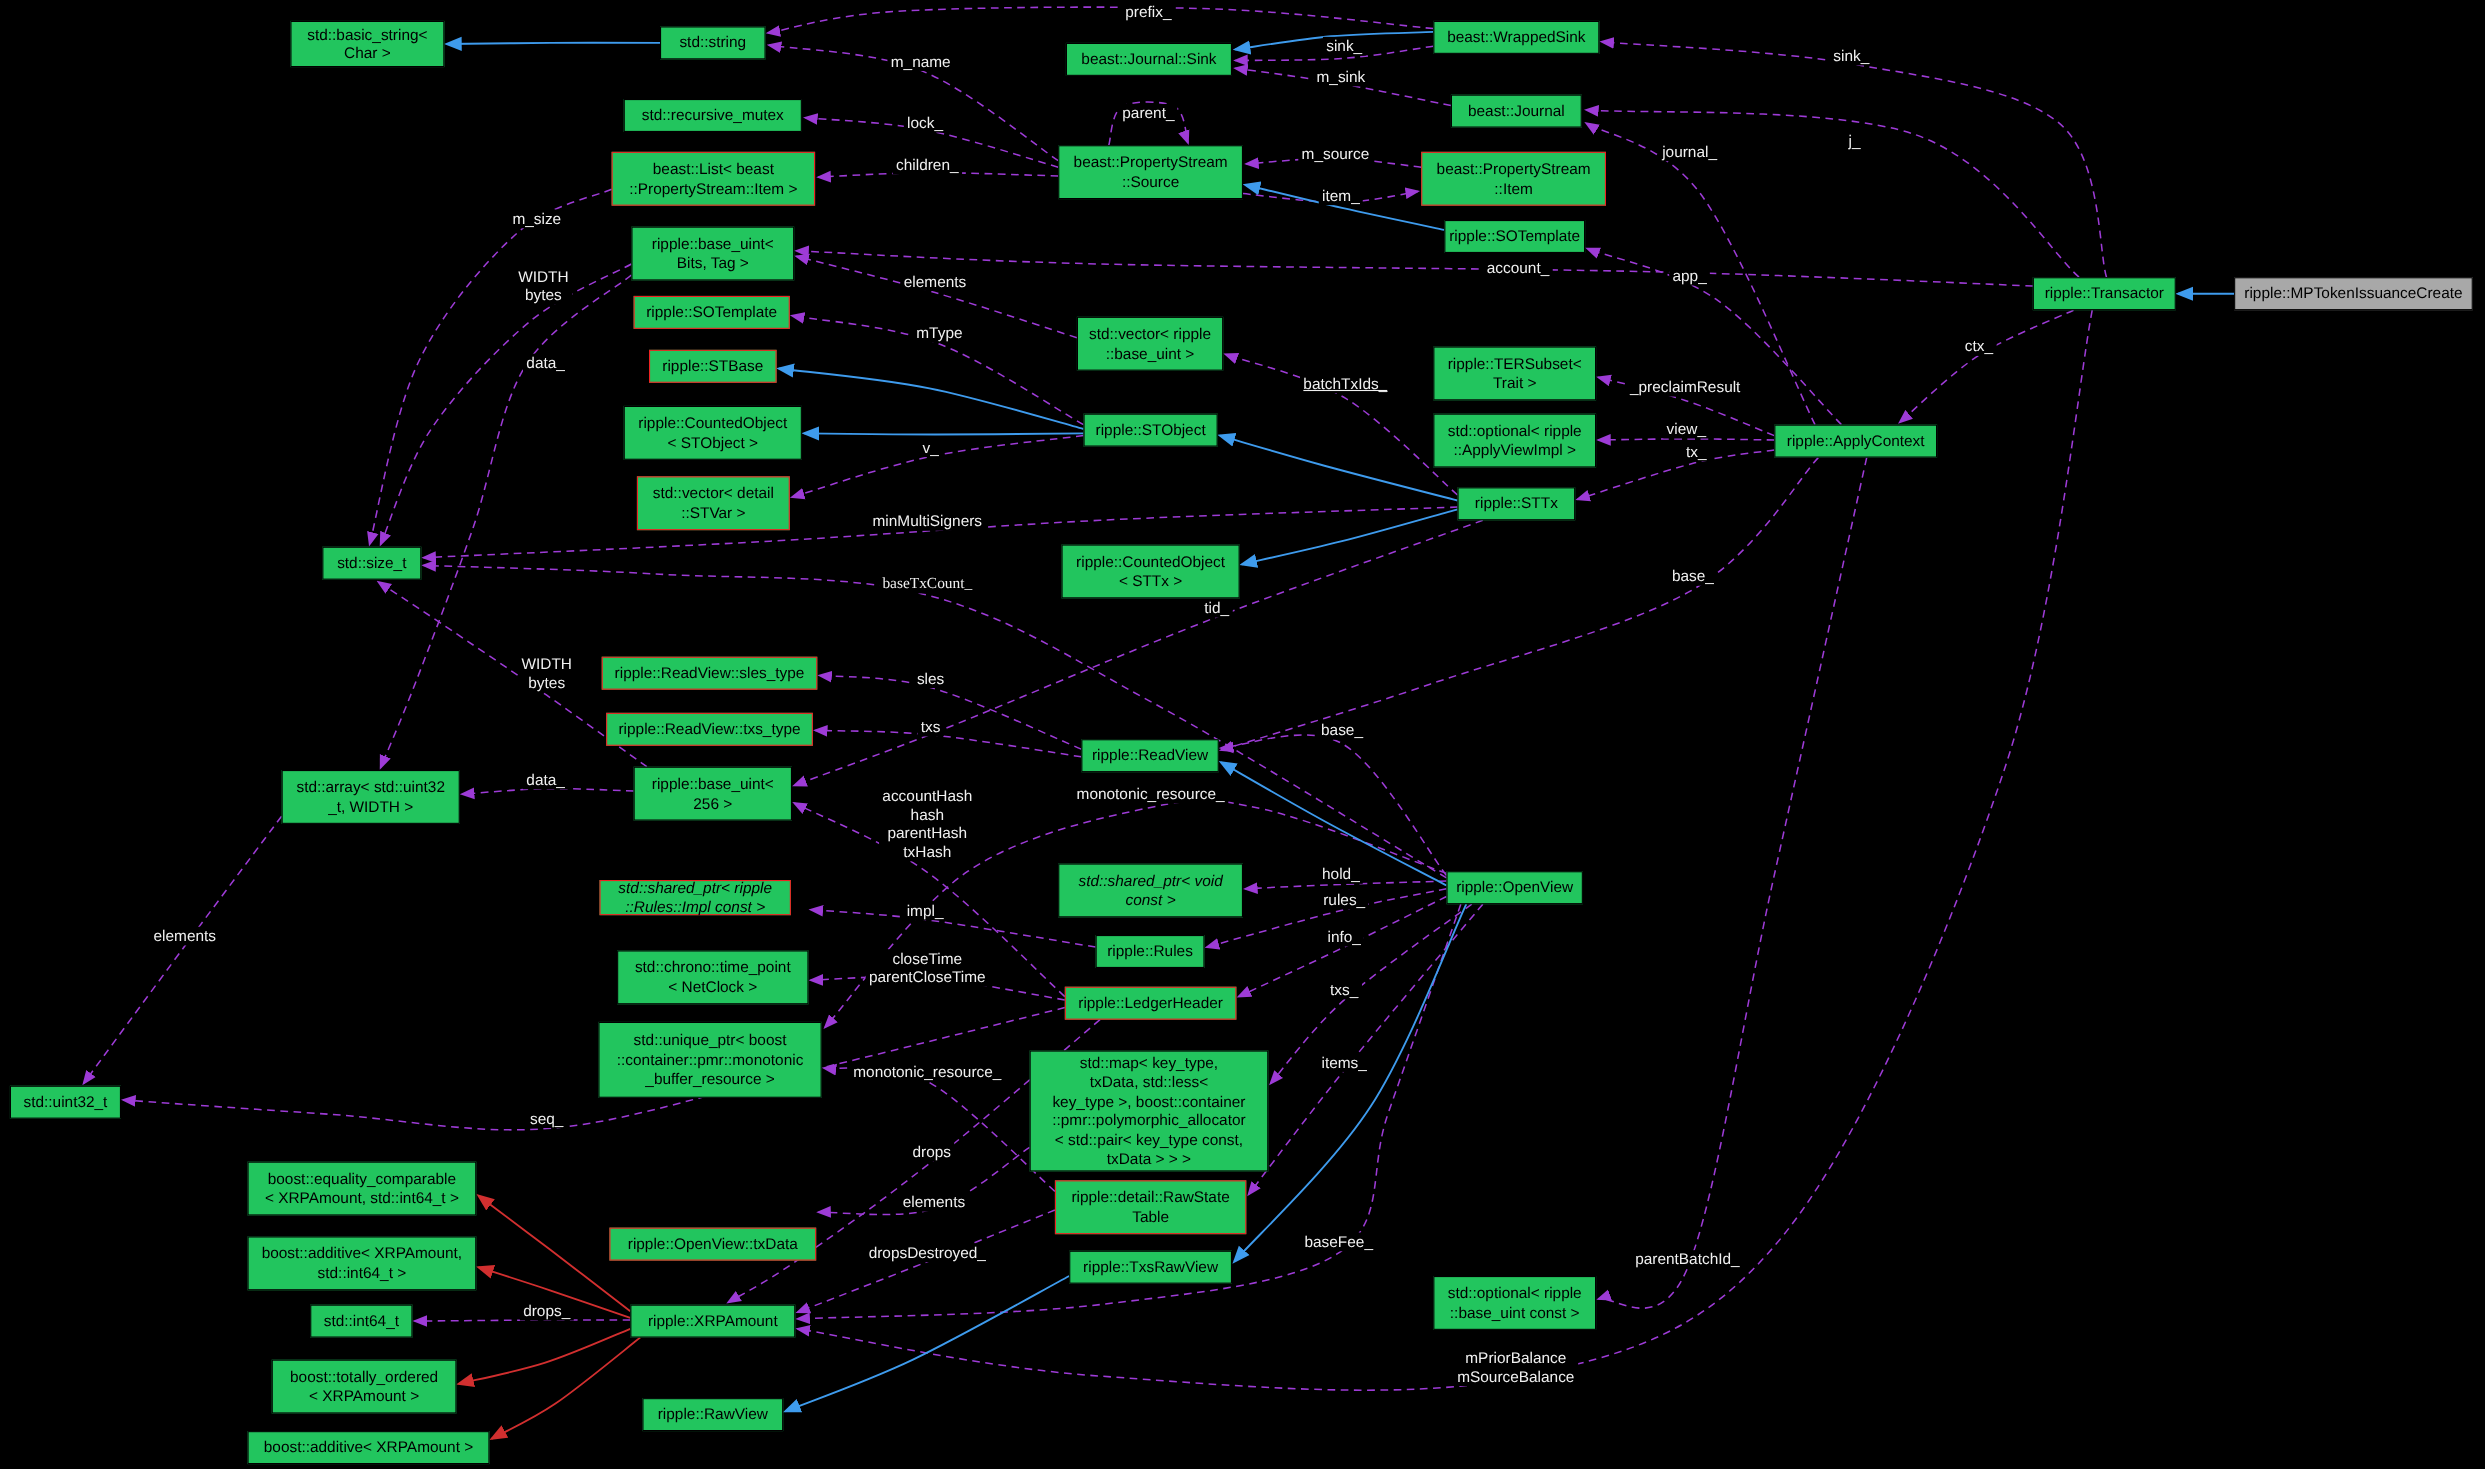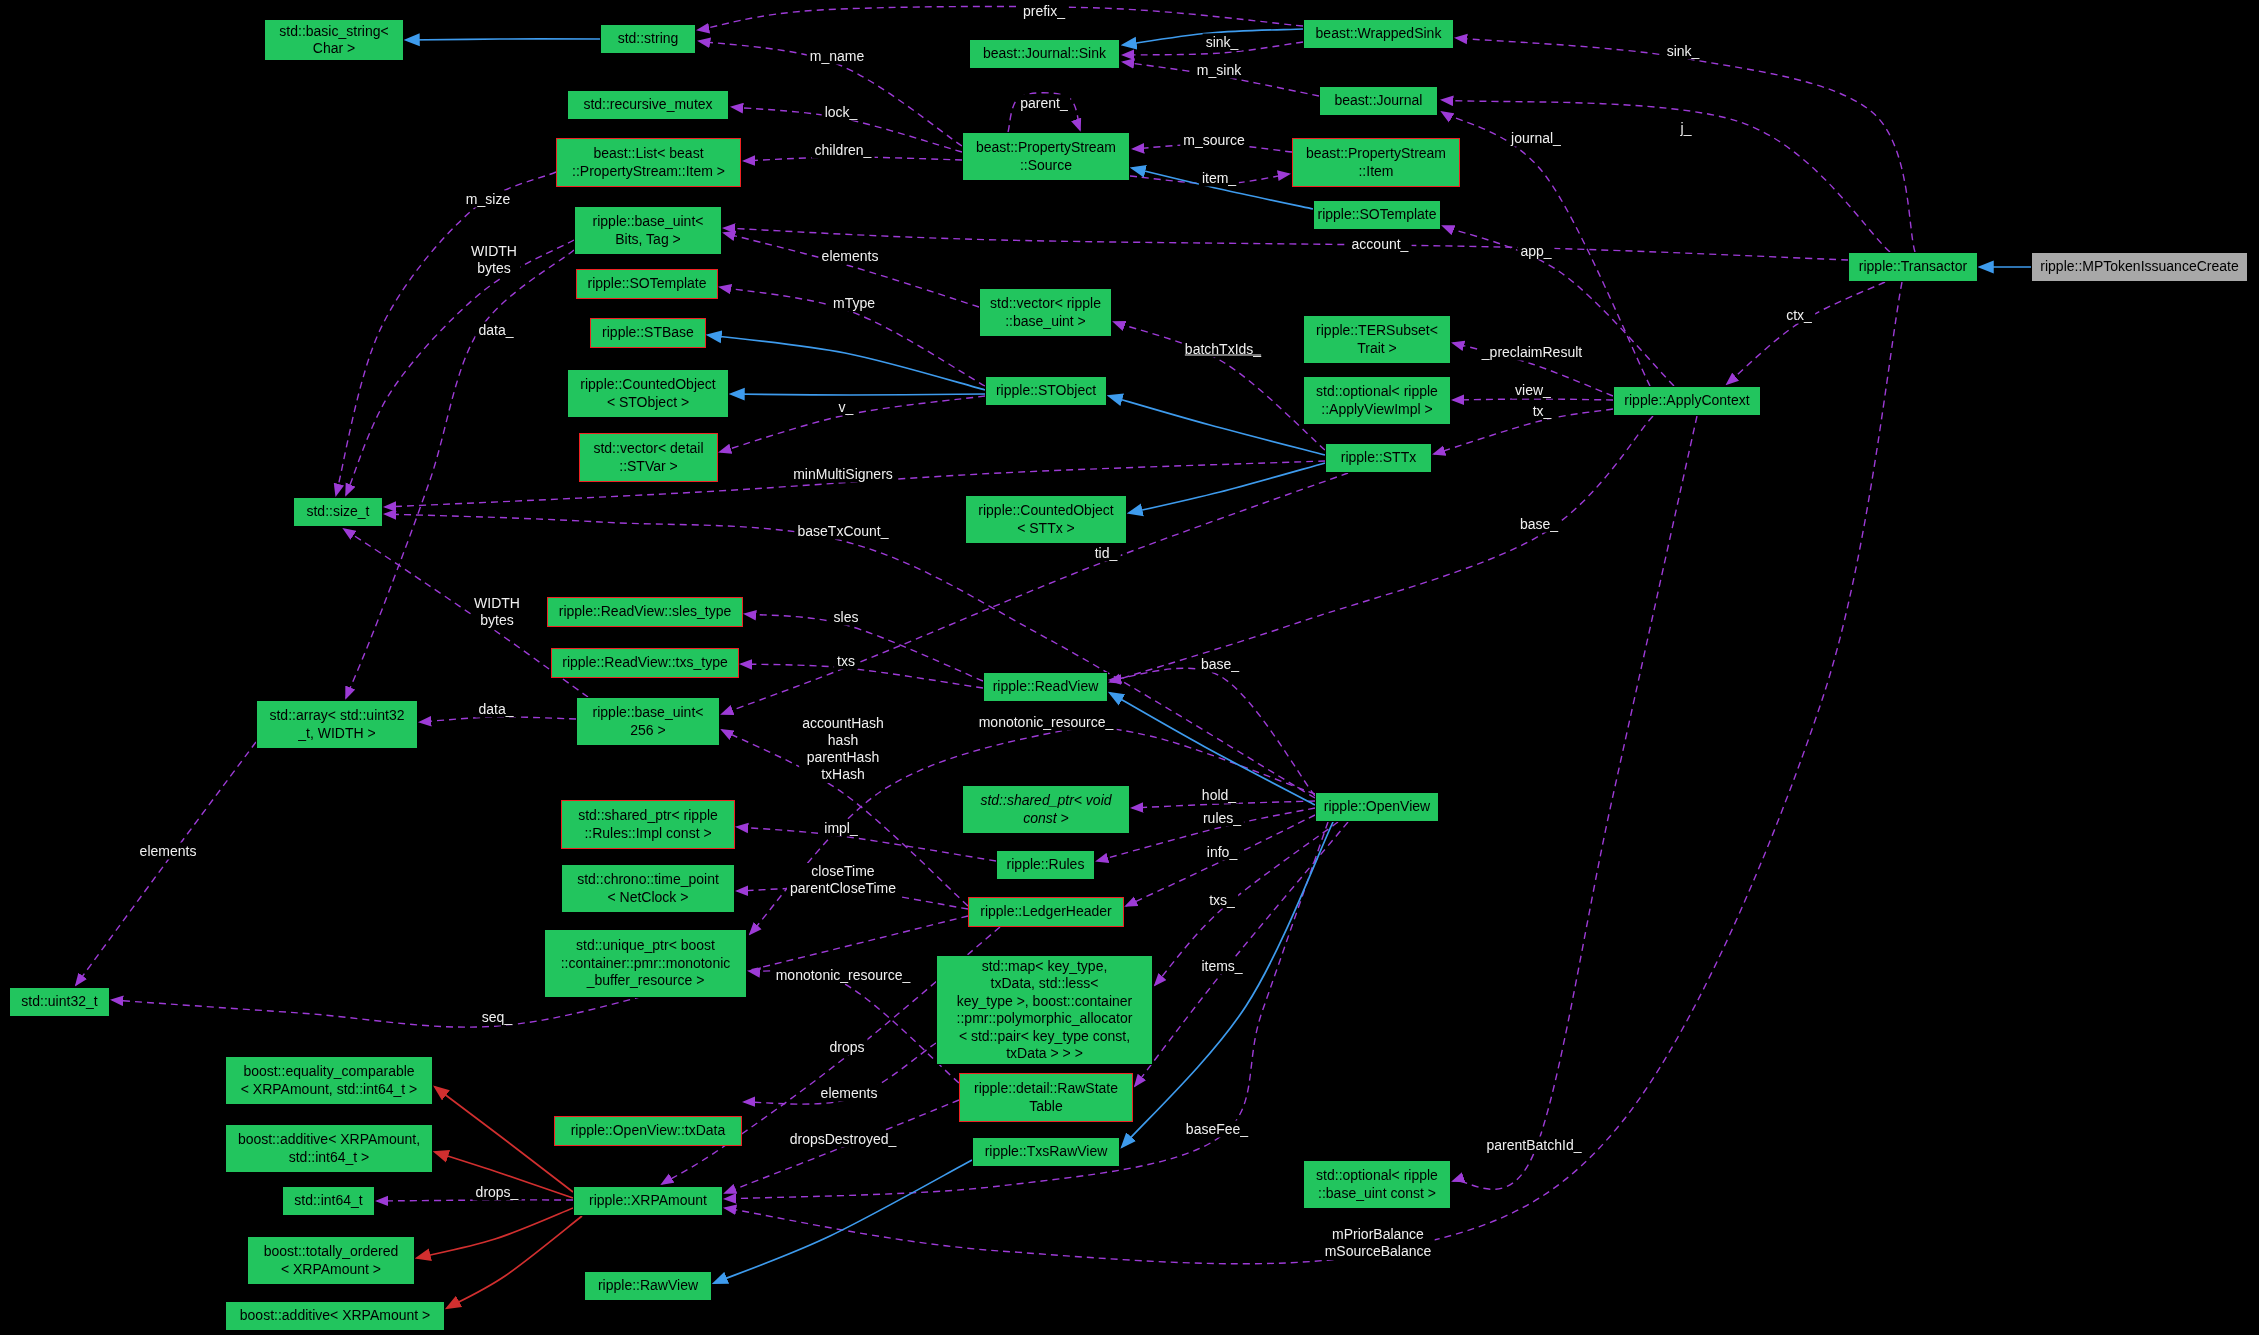--- a/index.html
+++ b/index.html
@@ -140,21 +140,21 @@
     <div class="node red" style="left: 547px; top: 597px; width: 196px; height: 30px;">ripple::ReadView::sles_type</div>
     <div class="node red" style="left: 551px; top: 648px; width: 188px; height: 30px;">ripple::ReadView::txs_type</div>
     <div class="node" style="left: 983px; top: 672px; width: 125px; height: 30px;">ripple::ReadView</div>
     <div class="node" style="left: 576px; top: 697px; width: 144px; height: 49px;">ripple::base_uint&lt;
 256 &gt;</div>
     <div class="node" style="left: 256px; top: 700px; width: 162px; height: 49px;">std::array&lt; std::uint32
 _t, WIDTH &gt;</div>
     <div class="node" style="left: 962px; top: 785px; width: 168px; height: 49px; font-style: italic;">std::shared_ptr&lt; void
 const &gt;</div>
     <div class="node" style="left: 1315px; top: 792px; width: 124px; height: 30px;">ripple::OpenView</div>
-    <div class="node red" style="left: 561px; top: 800px; width: 174px; height: 49px;">std::shared_ptr&lt; ripple
+    <div class="node red" style="left: 545px; top: 800px; width: 174px; height: 32px; font-style: italic;">std::shared_ptr&lt; ripple
 ::Rules::Impl const &gt;</div>
     <div class="node" style="left: 996px; top: 850px; width: 99px; height: 30px;">ripple::Rules</div>
     <div class="node" style="left: 561px; top: 864px; width: 174px; height: 49px;">std::chrono::time_point
 &lt; NetClock &gt;</div>
     <div class="node red" style="left: 968px; top: 897px; width: 156px; height: 30px;">ripple::LedgerHeader</div>
     <div class="node" style="left: 544px; top: 929px; width: 203px; height: 69px;">std::unique_ptr&lt; boost
 ::container::pmr::monotonic
 _buffer_resource &gt;</div>
     <div class="node" style="left: 936px; top: 943px; width: 217px; height: 110px; margin-top: 12px;">std::map&lt; key_type,
 txData, std::less&lt;
@@ -197,21 +197,21 @@
     <div class="edge-label" style="left: 850px; top: 256px;">elements</div>
     <div class="edge-label" style="left: 854px; top: 303px;">mType</div>
     <div class="edge-label" style="left: 1223px; top: 349px; text-decoration: underline;">batchTxIds_</div>
     <div class="edge-label" style="left: 1532px; top: 352px;">_preclaimResult</div>
     <div class="edge-label" style="left: 1533px; top: 390px;">view_</div>
     <div class="edge-label" style="left: 1542px; top: 411px;">tx_</div>
     <div class="edge-label" style="left: 1380px; top: 244px;">account_</div>
     <div class="edge-label" style="left: 1536px; top: 251px;">app_</div>
     <div class="edge-label" style="left: 846px; top: 407px;">v_</div>
     <div class="edge-label" style="left: 843px; top: 474px;">minMultiSigners</div>
-    <div class="edge-label" style="left: 843px; top: 531px;">baseTxCount_</div>
+    <div class="edge-label" style="left: 843px; top: 531px; font-family: Liberation Serif, serif;">baseTxCount_</div>
     <div class="edge-label" style="left: 1106px; top: 553px;">tid_</div>
     <div class="edge-label" style="left: 1539px; top: 524px;">base_</div>
     <div class="edge-label" style="left: 1799px; top: 315px;">ctx_</div>
     <div class="edge-label" style="left: 1683px; top: 51px;">sink_</div>
     <div class="edge-label" style="left: 846px; top: 617px;">sles</div>
     <div class="edge-label" style="left: 846px; top: 661px;">txs</div>
     <div class="edge-label" style="left: 843px; top: 749px;">accountHash
 hash
 parentHash
 txHash</div>

